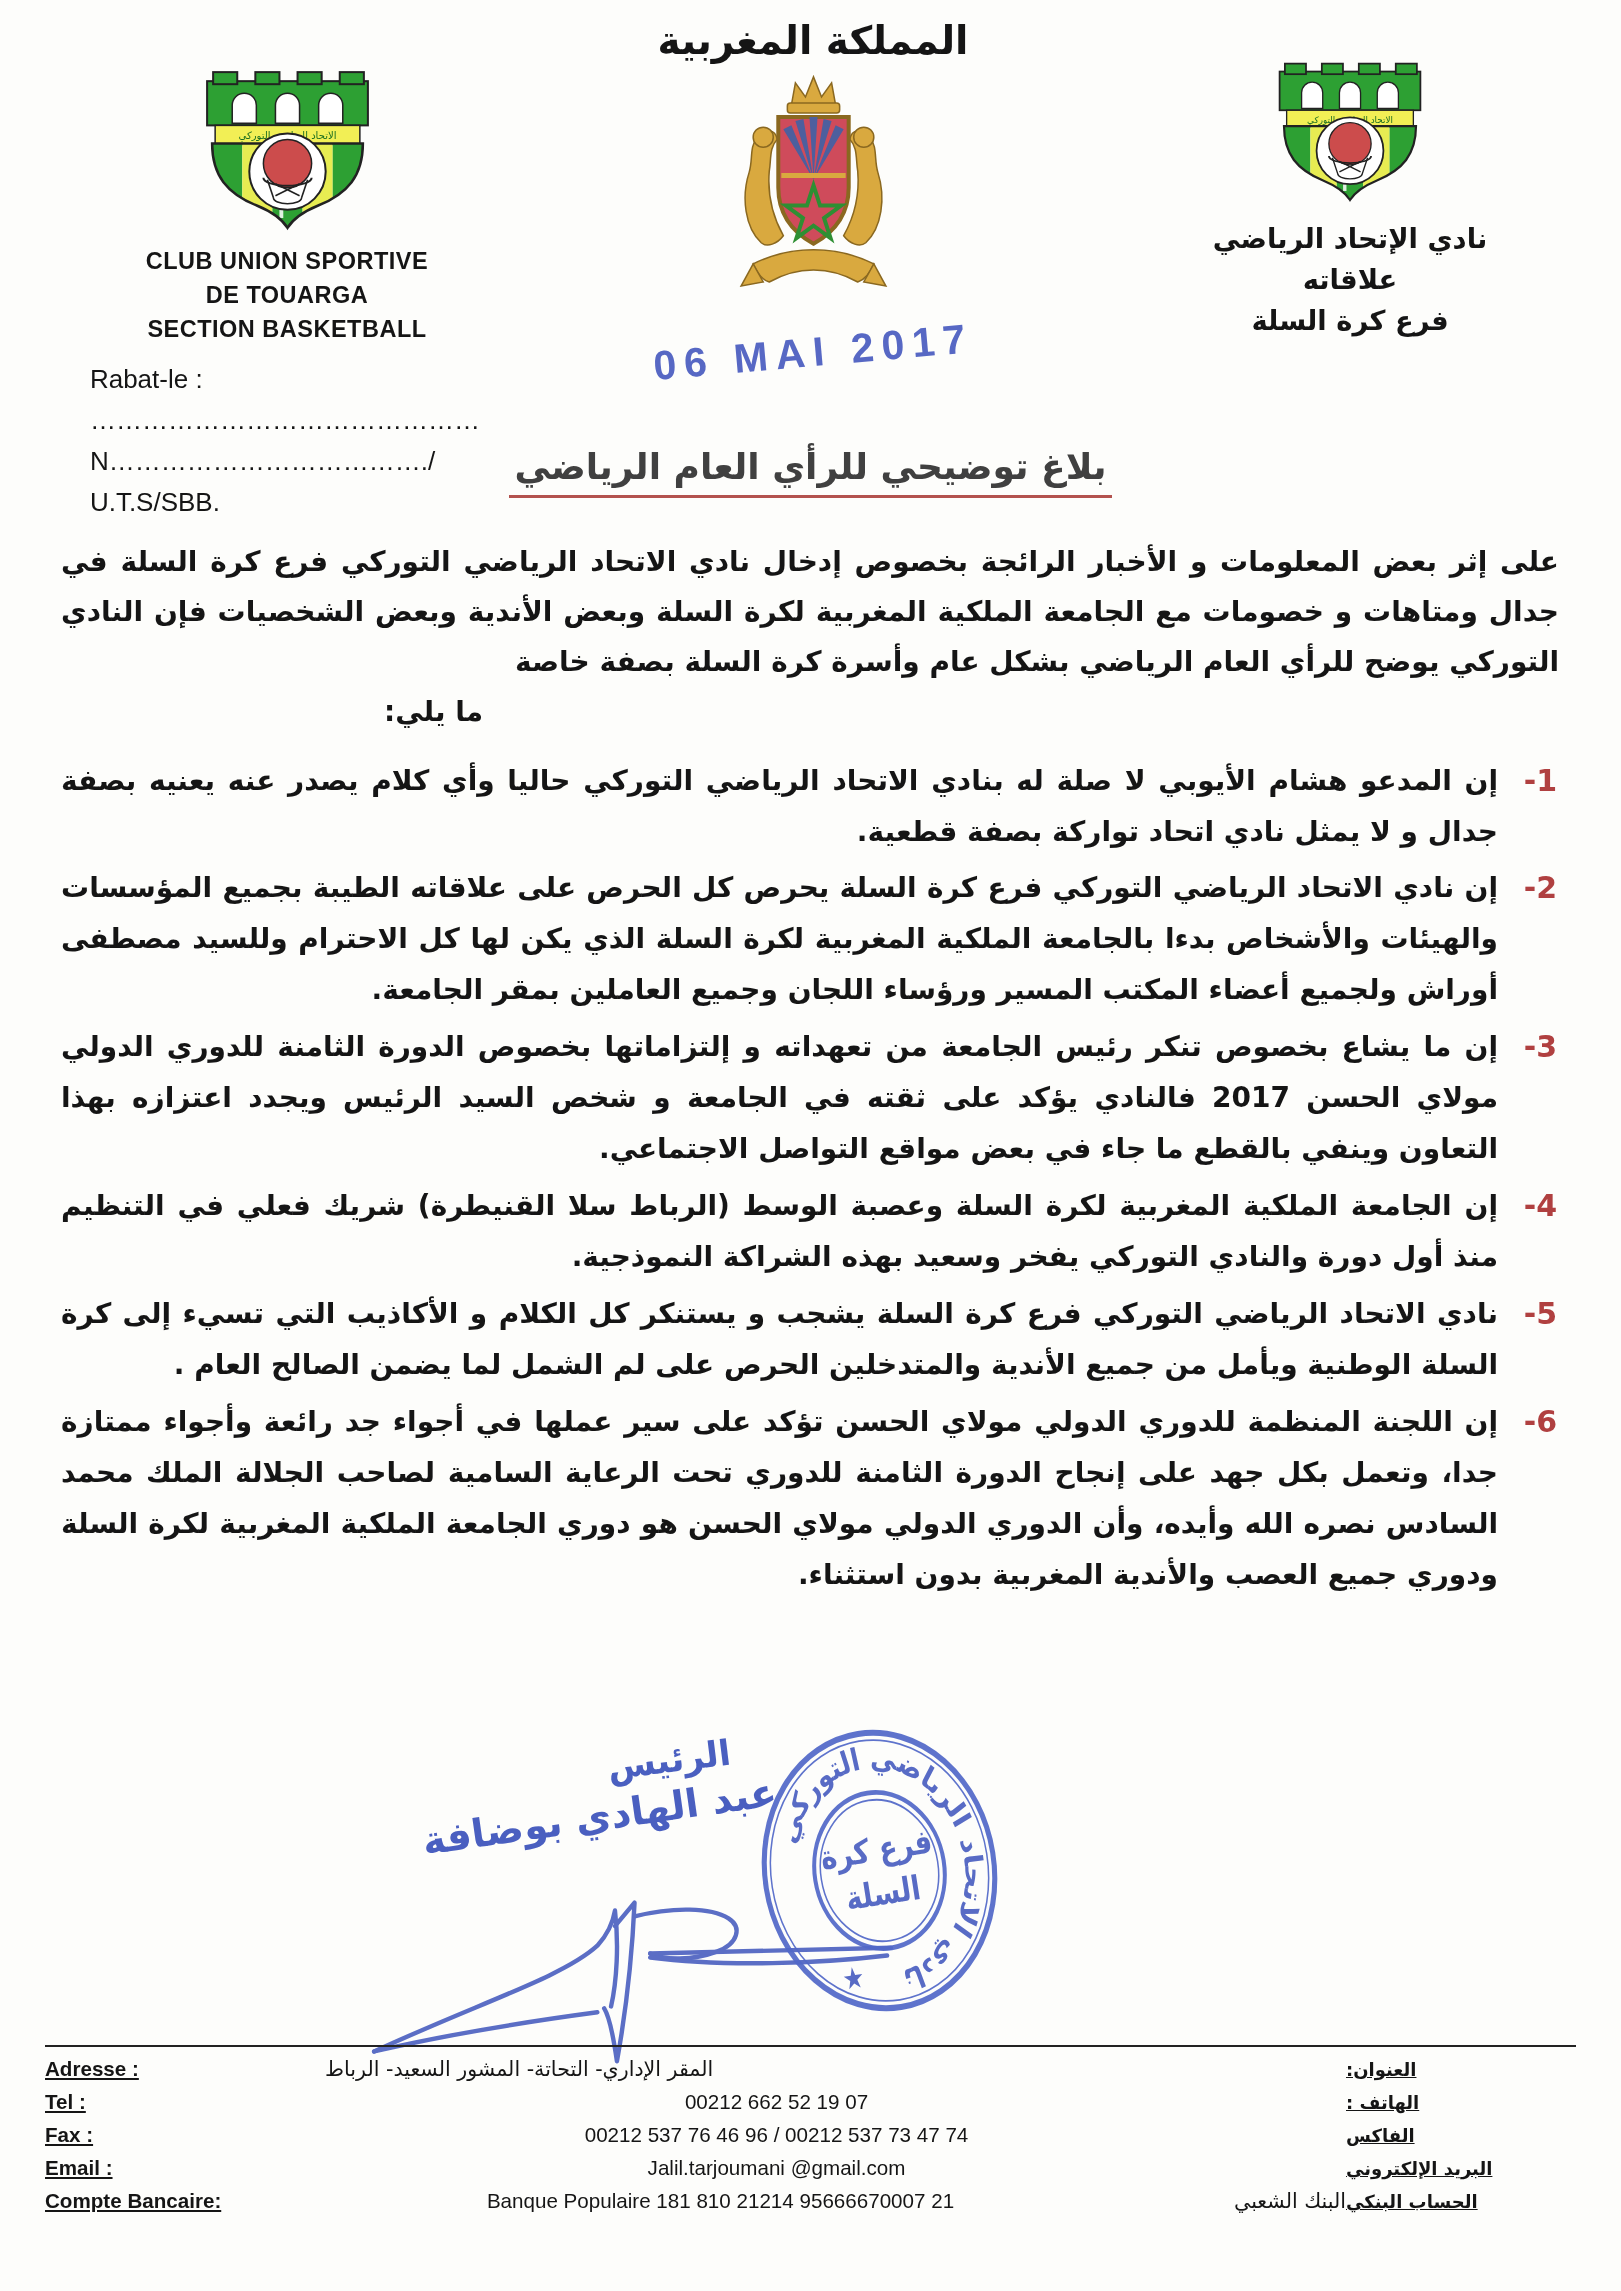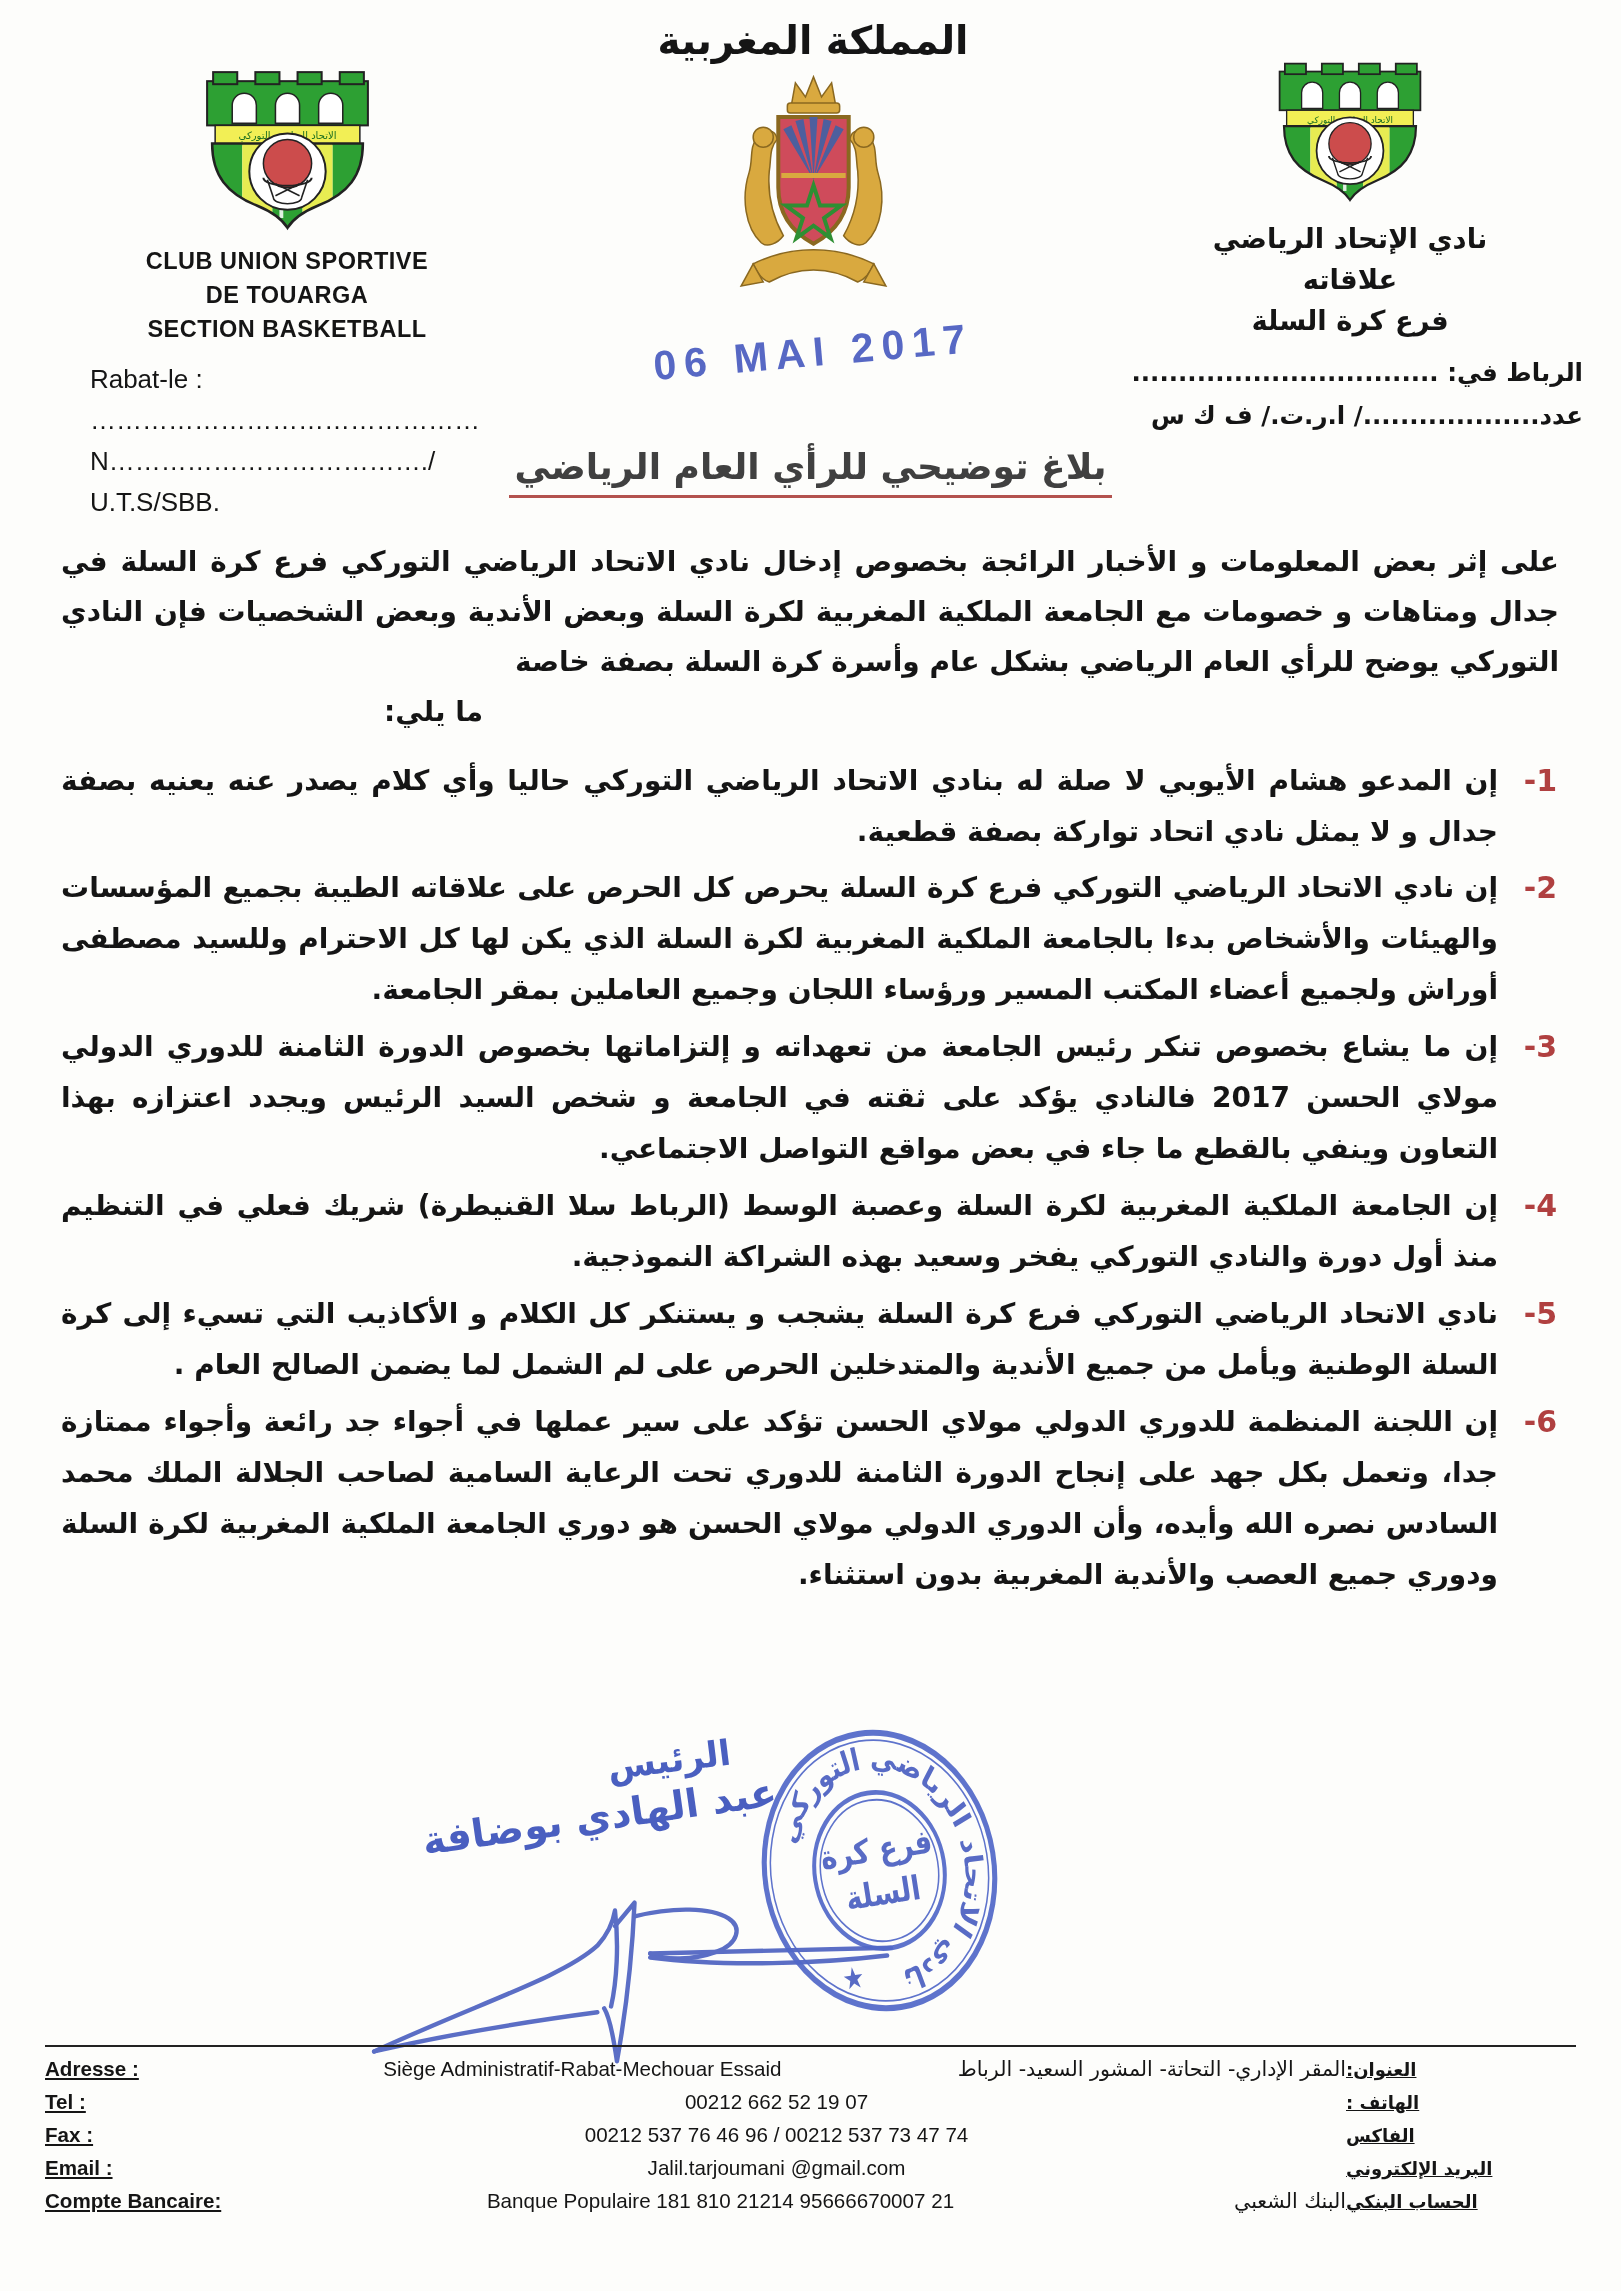--- a/index.html
+++ b/index.html
@@ -162,24 +162,20 @@
       <circle cx="100" cy="106" r="38" fill="#fff" stroke="#222" stroke-width="2"></circle>
       <circle cx="100" cy="98" r="24" fill="#cc4c4c" stroke="#222" stroke-width="1.5"></circle>
       <path d="M76,112 a24,8 0 0 0 48,0" fill="none" stroke="#222" stroke-width="2"></path>
       <path d="M80,114 L86,132 M120,114 L114,132 M86,132 a14,6 0 0 0 28,0 M88,118 L112,130 M112,118 L88,130" fill="none" stroke="#222" stroke-width="1.6"></path>
     </svg>
     <div class="club-lines-ar" dir="rtl">
       <div>نادي الإتحاد الرياضي</div>
       <div>علاقاته</div>
       <div>فرع  كرة  السلة</div>
     </div>
-    <div class="ref-lines-ar" dir="rtl">
-      <div>الرباط في:    .................................</div>
-      <div>عدد.................../ ا.ر.ت./ ف ك س</div>
-    </div>
   </div>
 
   <div class="doc-title-wrap">
     <div class="doc-title">بلاغ توضيحي للرأي العام الرياضي</div>
   </div>
 
   <div class="body-text">
     <p class="intro">على إثر بعض المعلومات و الأخبار الرائجة بخصوص إدخال نادي الاتحاد الرياضي التوركي فرع كرة السلة في جدال ومتاهات و خصومات مع الجامعة الملكية المغربية لكرة السلة وبعض الأندية وبعض الشخصيات فإن النادي التوركي يوضح للرأي العام الرياضي بشكل عام وأسرة كرة السلة بصفة خاصة</p>
     <p class="intro-tail">ما يلي:</p>
     <div class="items">
@@ -239,21 +235,20 @@
       <text x="120" y="112" font-size="27" text-anchor="middle" opacity=".92">فرع كرة</text>
       <text x="120" y="148" font-size="27" text-anchor="middle" opacity=".92">السلة</text>
       <text x="78" y="212" font-size="24" text-anchor="middle" opacity=".92">★</text>
     </svg>
   </div>
 
   <div class="footer">
     <div class="f-row">
       <span class="f-label-fr">Adresse :</span>
       <span class="f-center">
-        <span class="f-value">Siège Administratif-Rabat-Mechouar Essaid</span>
         <span class="f-value-ar">المقر الإداري- التحاتة- المشور السعيد- الرباط</span>
       </span>
       <span class="f-label-ar">العنوان:</span>
     </div>
     <div class="f-row">
       <span class="f-label-fr">Tel :</span>
       <span class="f-center">
         <span class="f-value">00212 662 52 19 07</span>
         <span class="f-value-ar"></span>
       </span>

